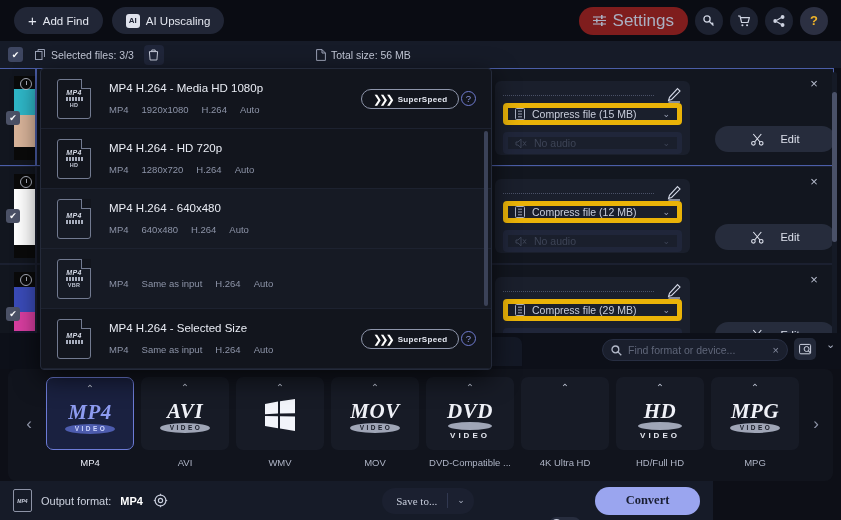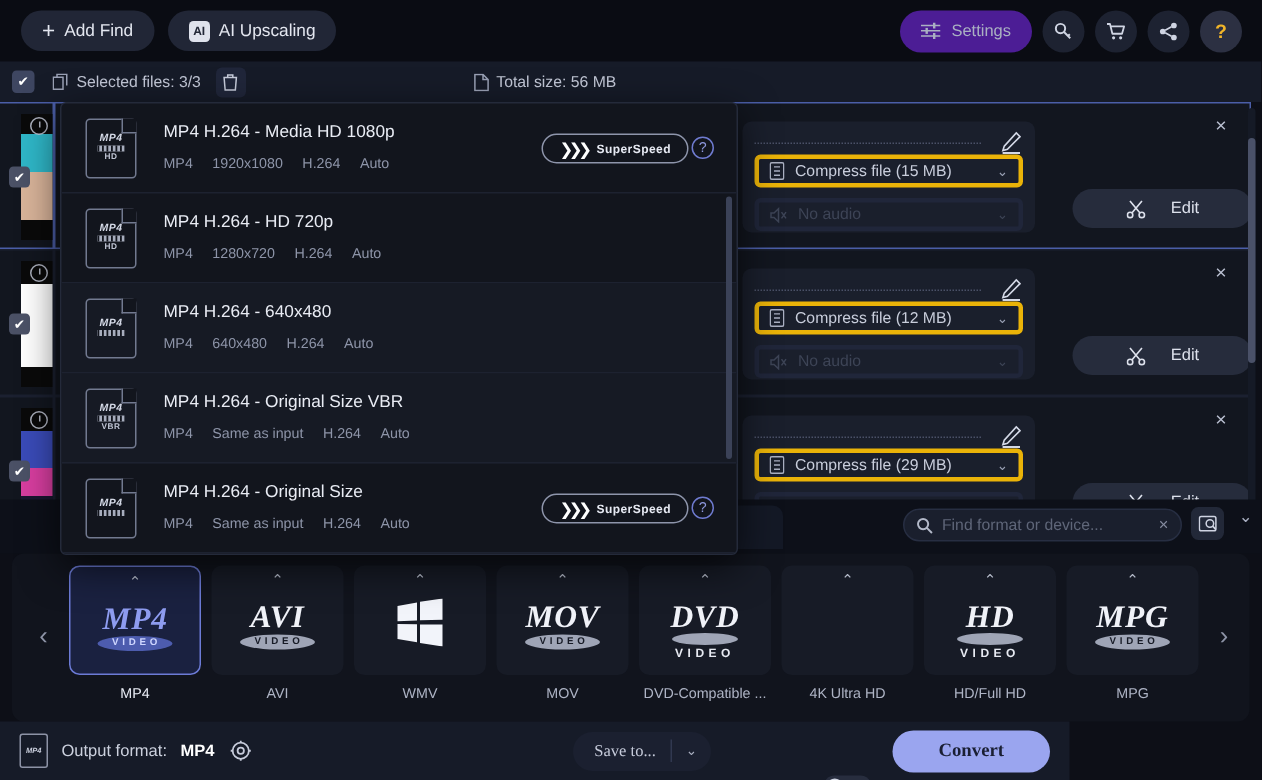--- a/index.html
+++ b/index.html
@@ -24,22 +24,22 @@
   }
   .add-media { margin-left:14px; }
   .ai-ups { margin-left:9px; }
   .plus-ic { font-size:15px; line-height:1; color:#e3e6ef; font-weight:400; }
   .ai-ic {
     width:14px;height:14px;border-radius:3px;background:#dfe2ec;color:#212636;
     font-size:8px;font-weight:bold;display:flex;align-items:center;justify-content:center;
   }
   .top-right { margin-left:auto; display:flex; align-items:center; gap:7px; margin-right:13px; }
   .settings-btn {
-    height:28px;border-radius:14px;background:#4c1d95;display:flex;align-items:center;
-    gap:7px;padding:0 14px;font-size:11px;color:#aab0c2;cursor:pointer;
+    height:28px;border-radius:14px;background:#7f1d1d;display:flex;align-items:center;
+    gap:7px;padding:0 14px;font-size:17px;color:#aab0c2;cursor:pointer;
   }
   .round-btn {
     width:28px;height:28px;border-radius:50%;background:#1d2231;
     display:flex;align-items:center;justify-content:center;cursor:pointer;color:#cfd4e2;
   }
   .round-btn.help { background:#2c3042; color:#f0b429; font-weight:bold; font-size:13px; }
 
   
   .selbar {
     position:absolute; left:0; top:41px; width:841px; height:27px;
@@ -81,21 +81,21 @@
     position:relative; width:798px; height:98px; background:#12161f;
     border:1px solid #1b2030; display:flex; align-items:center;
   }
   .fcard.sel { border:1px solid #4b5ea8; }
   .fcard-mid { position:absolute; left:458px; top:12px; width:195px; height:74px;
     background:#1a1f2c; border-radius:6px; padding:6px 8px 0 8px; }
   .fname-line { height:1px; border-bottom:1px dotted #4a5167; margin:8px 28px 0 0; }
   .pencil { position:absolute; right:8px; top:6px; width:16px;height:16px;cursor:pointer; }
   .opt-row {
     display:flex; align-items:center; gap:7px; height:22px; margin-top:7px;
-    border:3px solid #eab308; border-radius:4px; padding:0 7px; font-size:10.5px; color:#c8cddb;
+    border:5px solid #eab308; border-radius:4px; padding:0 7px; font-size:10.5px; color:#c8cddb;
     cursor:pointer;
   }
   .opt-row.dis { color:#3d4456; border-color:#20263a; cursor:default; }
   .opt-row .chev { margin-left:auto; font-size:9px; color:#9aa1b5; }
   .opt-row.dis .chev { color:#3d4456; }
   .edit-btn {
     position:absolute; left:678px; top:36px; width:120px; height:26px;
     background:#262c3c; border-radius:13px; display:flex; align-items:center;
     justify-content:center; gap:17px; font-size:11px; color:#dde1ec; cursor:pointer;margin-top:21px;
   }
@@ -679,38 +679,37 @@
       </div>
     </div>
 
     <div class="dd-item alt">
       <div class="pr-icon">
         <div class="l1">MP4</div>
         <div class="bars"></div>
         <div class="l2">VBR</div>
       </div>
       <div class="dd-text">
-        <div class="dd-title">MP4 H.264 - Original Size VBR</div>
         <div class="dd-meta">
           <span>MP4</span>
           <span>Same as input</span>
           <span>H.264</span>
           <span>Auto</span>
         </div>
       </div>
     </div>
 
     <div class="dd-item">
       <div class="pr-icon">
         <div class="l1">MP4</div>
         <div class="bars"></div>
         <div class="l2"></div>
       </div>
       <div class="dd-text">
-        <div class="dd-title">MP4 H.264 - Original Size</div>
+        <div class="dd-title">MP4 H.264 - Selected Size</div>
         <div class="dd-meta">
           <span>MP4</span>
           <span>Same as input</span>
           <span>H.264</span>
           <span>Auto</span>
         </div>
       </div>
       <div class="ss-badge">
         <span class="ss-chev">❯❯❯</span>
         <span>SuperSpeed</span>

